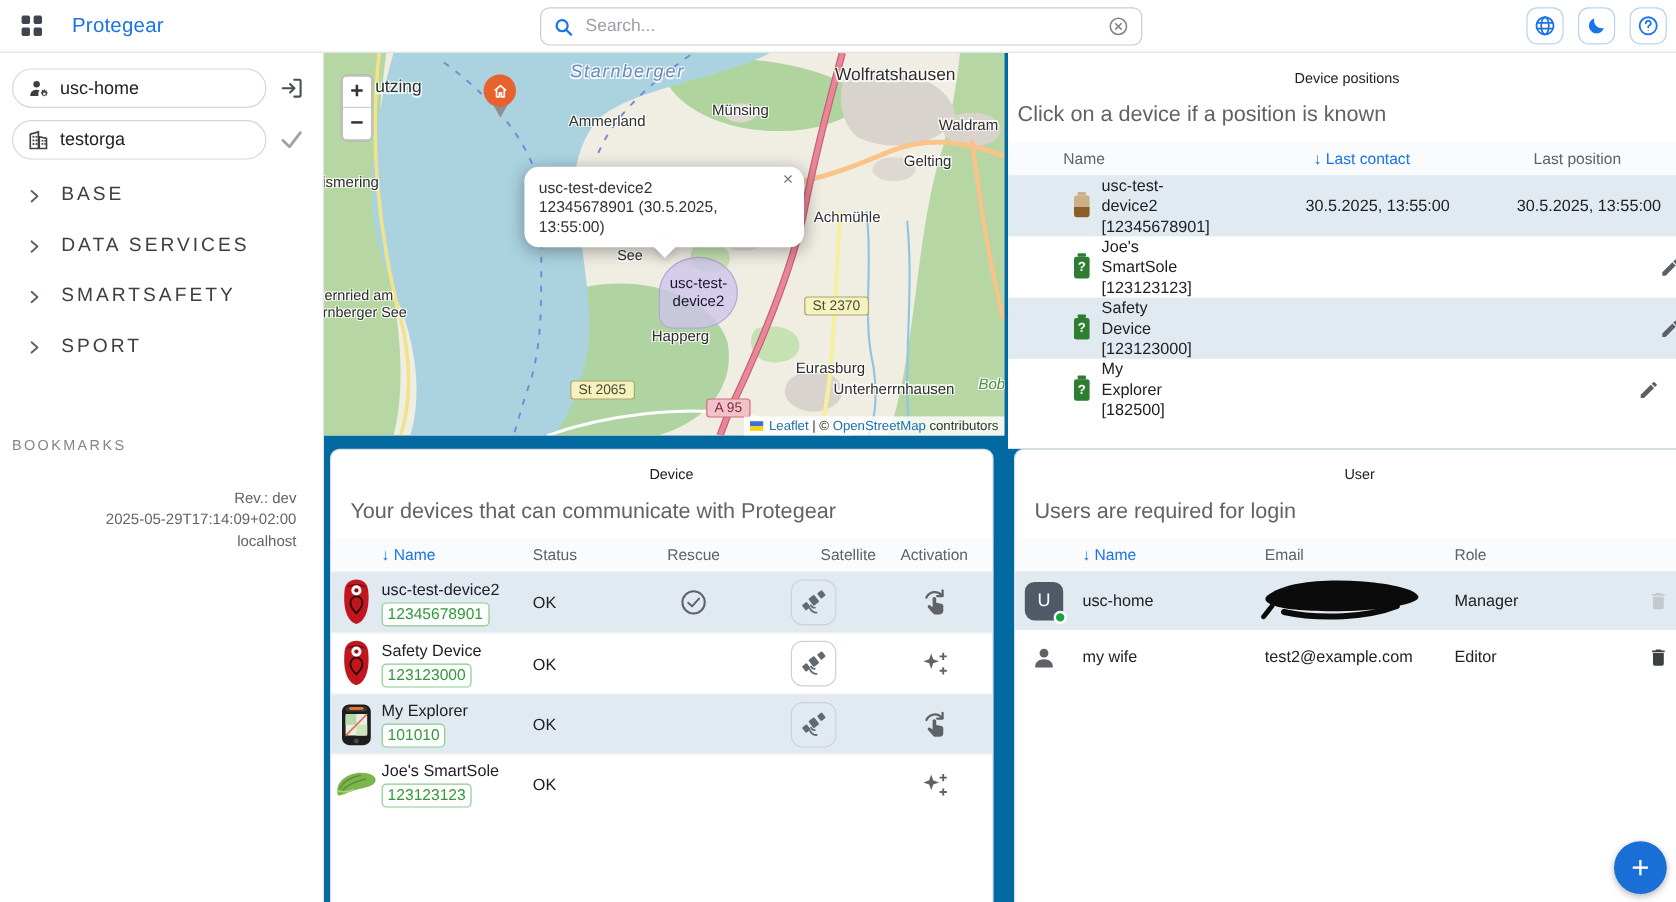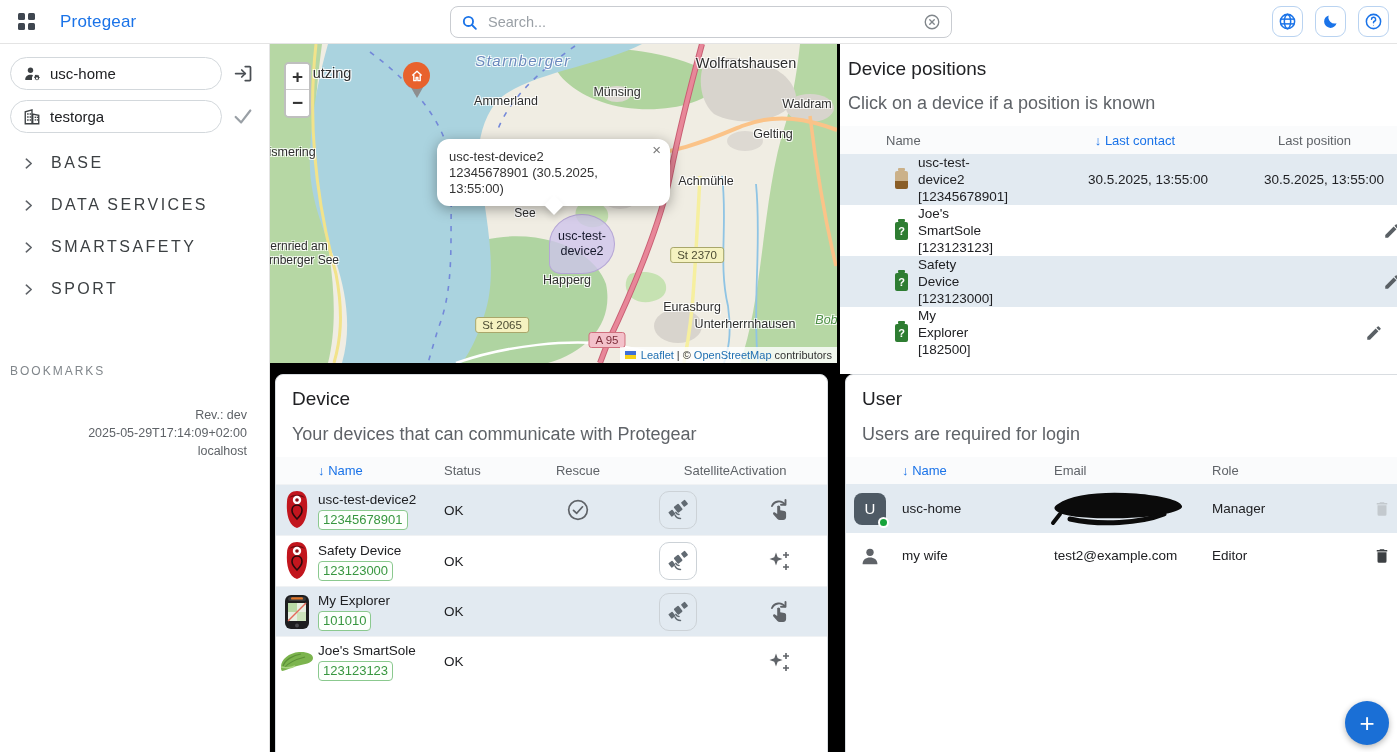--- a/index.html
+++ b/index.html
@@ -1,18 +1,18 @@
 <!DOCTYPE html>
 <html><head>
 <meta charset="utf-8">
 <style>
   * { margin:0; padding:0; box-sizing:border-box; }
   html,body { width:1397px; height:752px; }
   body { font-family:"Liberation Sans", sans-serif; background:#fff; }
-  .app { position:relative; width:1397px; height:752px; overflow:hidden; background:#000000; }
+  .app { position:relative; width:1397px; height:752px; overflow:hidden; background:#0369a1; }
 
   
   .topbar { position:absolute; top:0; left:0; right:0; height:44px; background:#fff;
             border-bottom:1px solid #e4e4e4; display:flex; align-items:center; z-index:40; }
   .grid-btn { width:24px; height:24px; margin-left:14px; display:flex; align-items:center; justify-content:center; cursor:pointer; }
   .brand { margin-left:22px; font-size:17px; font-weight:500; color:#1a73e8; letter-spacing:.2px; }
   .searchwrap { position:absolute; left:450px; top:6px; width:502px; height:32px; border:1px solid #c9ccd1;
                 border-radius:8px; display:flex; align-items:center; padding:0 10px; background:#fff; }
   .searchwrap input { flex:1; border:none; outline:none; font-size:14.5px; color:#202124; margin-left:10px; font-family:Liberation Sans, sans-serif; }
   .searchwrap input::placeholder { color:#9aa0a6; }
@@ -65,21 +65,21 @@
   .popup .pclose { position:absolute; top:4px; right:9px; font-size:15px; color:#7a7a7a; cursor:pointer; line-height:14px; }
   .popup .ptail { width:14px; height:14px; background:#fff; transform:rotate(45deg); margin:-8px auto 0 auto;
                   box-shadow:3px 3px 6px rgba(0,0,0,.12); }
   .attrib { position:absolute; right:0; bottom:0; background:rgba(255,255,255,.8); font-size:11px; color:#333;
             padding:2px 5px; z-index:6; display:flex; align-items:center; gap:3px; }
   .attrib a { color:#1f6fb2; text-decoration:none; cursor:pointer; }
   .uaflag { display:inline-block; width:11px; height:8px; background:linear-gradient(180deg,#3f6fd8 50%,#f7d117 50%); margin-right:2px; }
 
   
   .positions { position:absolute; left:840px; top:44px; width:557px; height:330px; background:#fff; }
-  .panel-title { font-size:19px; color:#202124; }
+  .panel-title { font-size:12px; color:#202124;text-align:center; }
   .panel-sub { font-size:18px; color:#5f6368; }
   .positions .panel-title { margin:14px 0 0 8px; }
   .positions .panel-sub { margin:13px 0 0 8px; }
   .ptable { margin-top:12px; }
   .prow { display:grid; grid-template-columns: 1fr 200px 176px 46px; align-items:center; min-height:45px; padding-left:12px; }
   .prow.hdr { min-height:28px; background:#fafbfc; }
   .hdr-cell { font-size:13px; color:#5f6368; }
   .hdr-cell.sorted { color:#1a73e8; }
   .r-right { text-align:right; }
   .prow.alt { background:#e2eaf1; }
@@ -451,21 +451,21 @@
     <div class="dtable">
       <div class="drow hdr">
         <div></div>
         <div class="hdr-cell sorted">
           <span>↓</span>
           <span>Name</span>
         </div>
         <div class="hdr-cell">Status</div>
         <div class="hdr-cell" style="text-align:center">Rescue</div>
         <div class="hdr-cell" style="text-align:right">Satellite</div>
-        <div class="hdr-cell" style="text-align:left">Activation</div>
+        <div class="hdr-cell" style="text-align:center">Activation</div>
       </div>
 
       <div class="drow alt">
         <div class="dimg">
           <svg width="32" height="40" viewBox="0 0 32 40">
             <path d="M6 12 C6 4 11 1 16 1 C21 1 26 4 26 12 C27 24 24 36 16 38 C8 36 5 24 6 12 Z" fill="#c2161e"></path>
             <path d="M8 8 C10 3.5 22 3.5 24 8 C20 5.8 12 5.8 8 8 Z" fill="#6e0d12"></path>
             <circle cx="16" cy="10" r="4.2" fill="#fff"></circle>
               <circle cx="16" cy="10" r="1.8" fill="#8a0f16"></circle>
             <path d="M16 15 C19 15 21 17.5 21 20.5 C21 24 18 27 16 29 C14 27 11 24 11 20.5 C11 17.5 13 15 16 15 Z" fill="none" stroke="#2a0a0c" stroke-width="1.6"></path>

